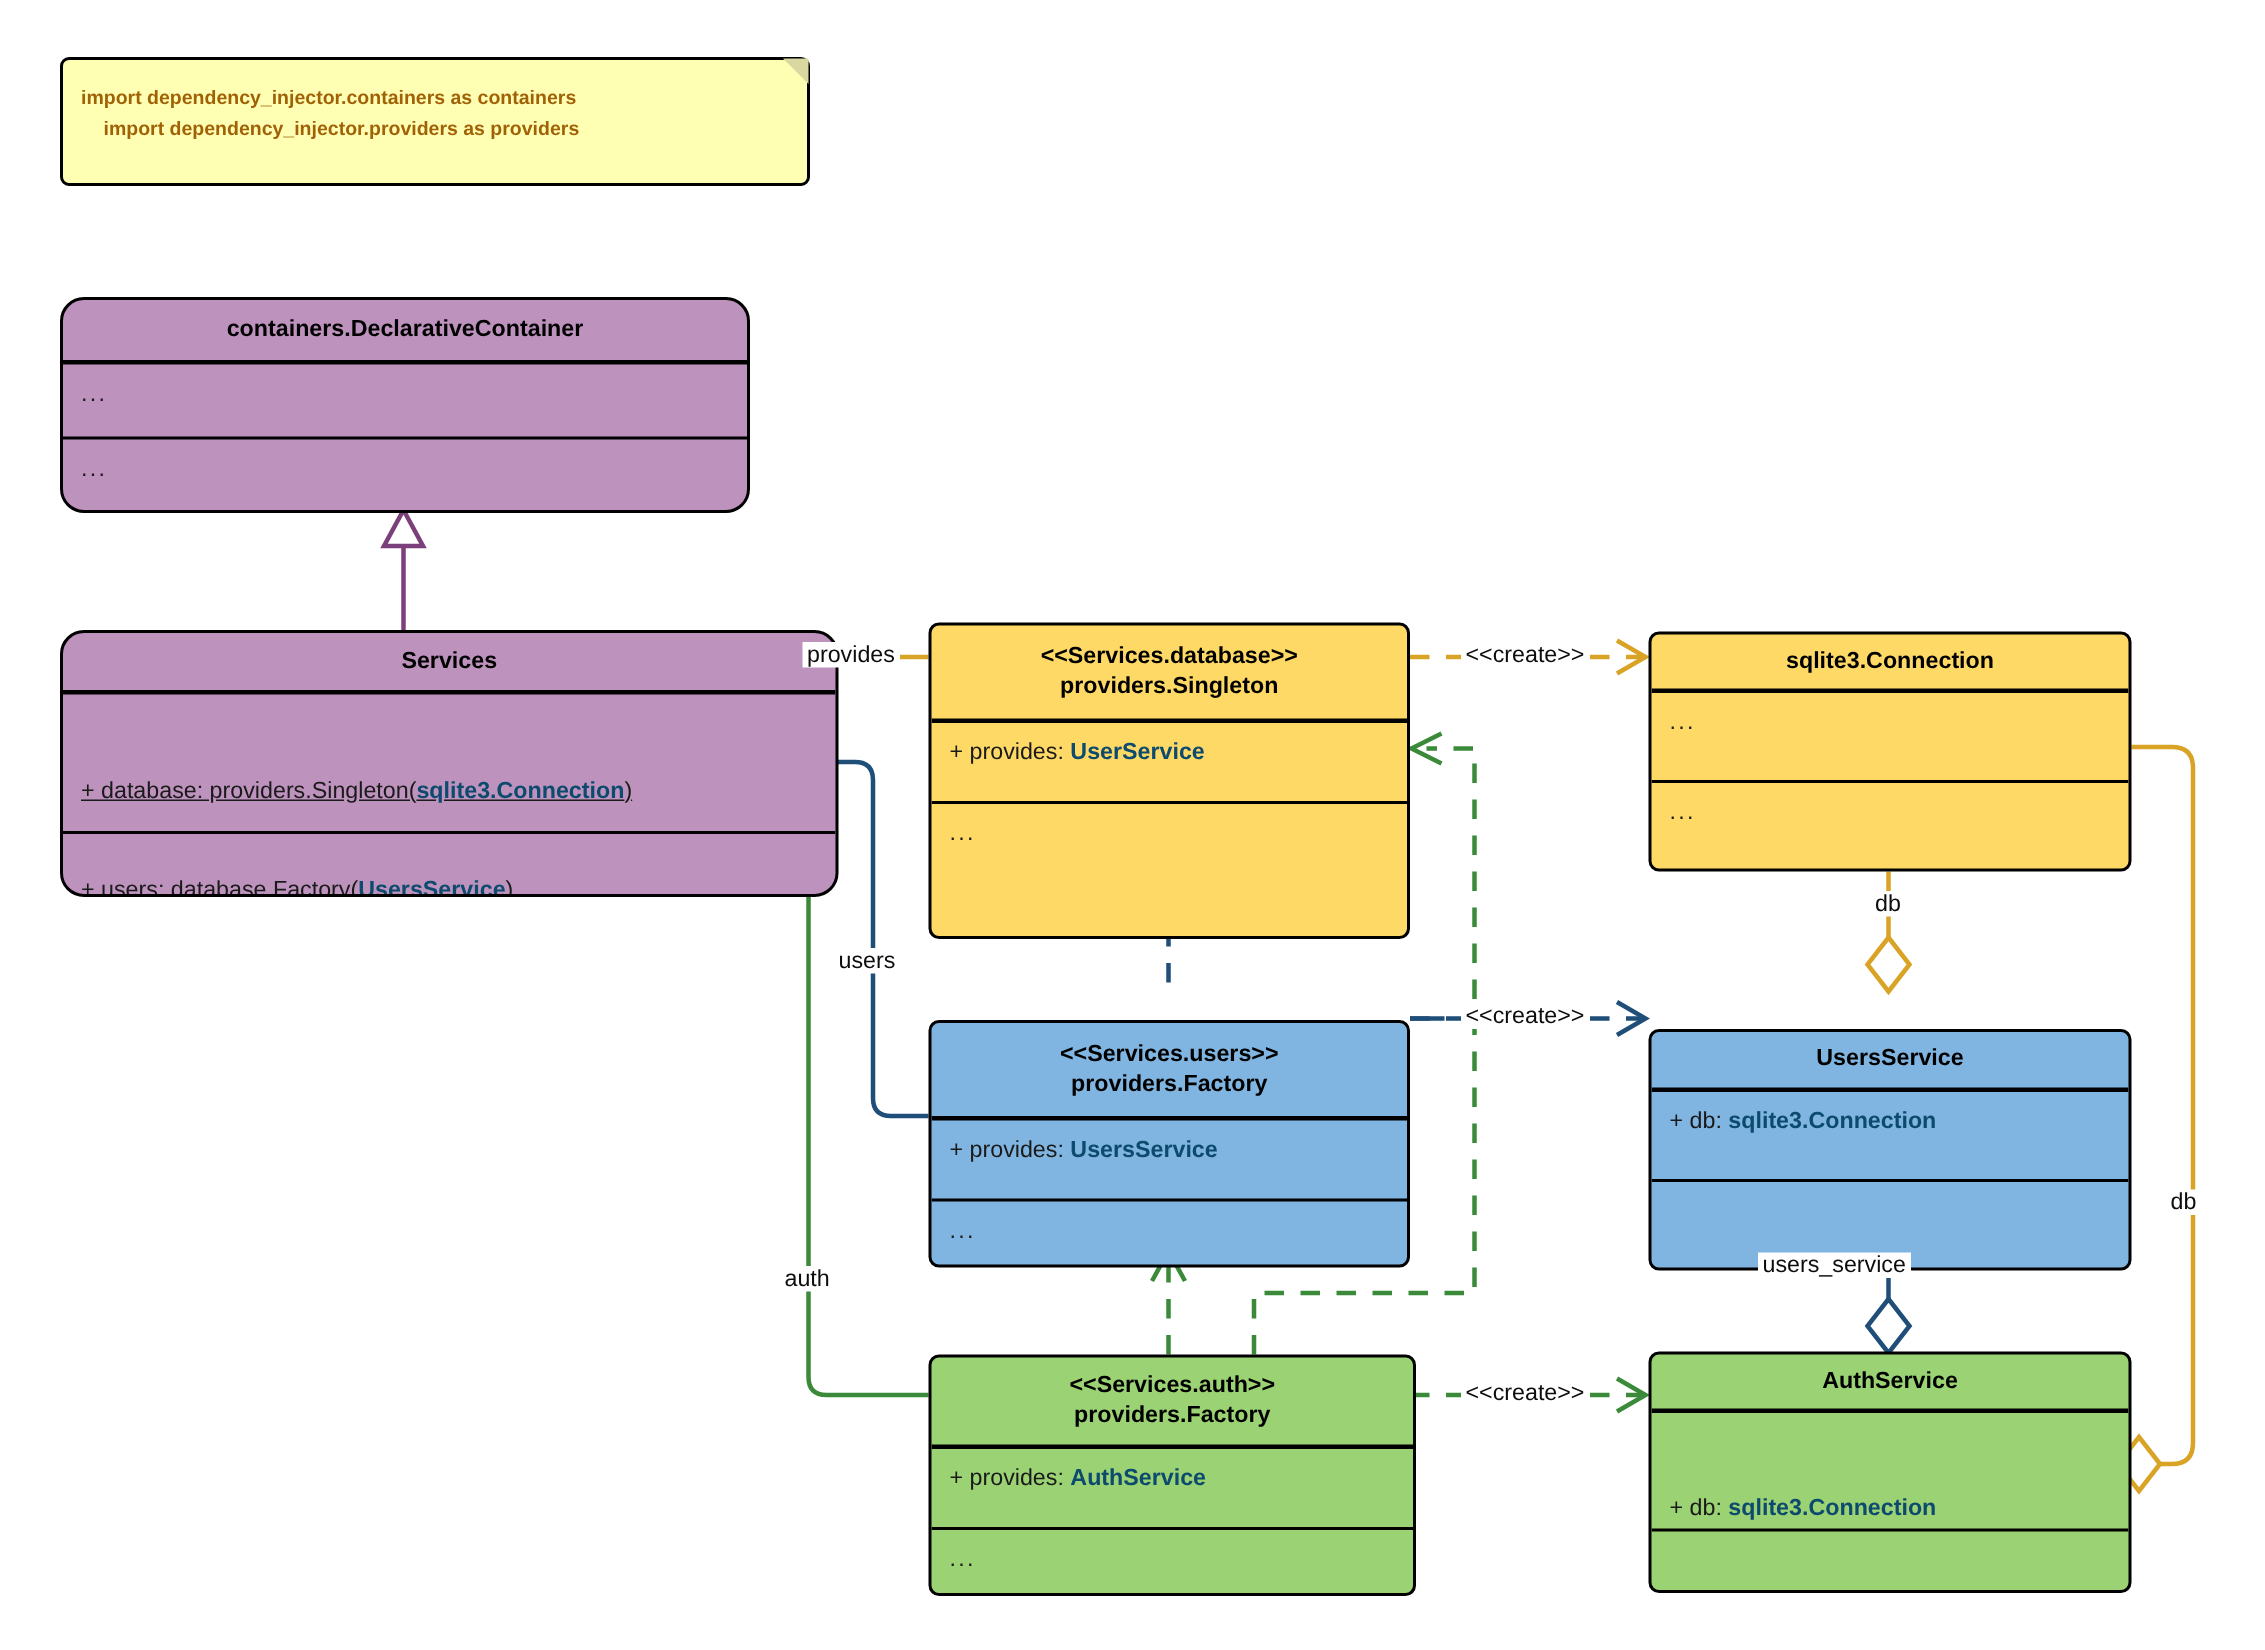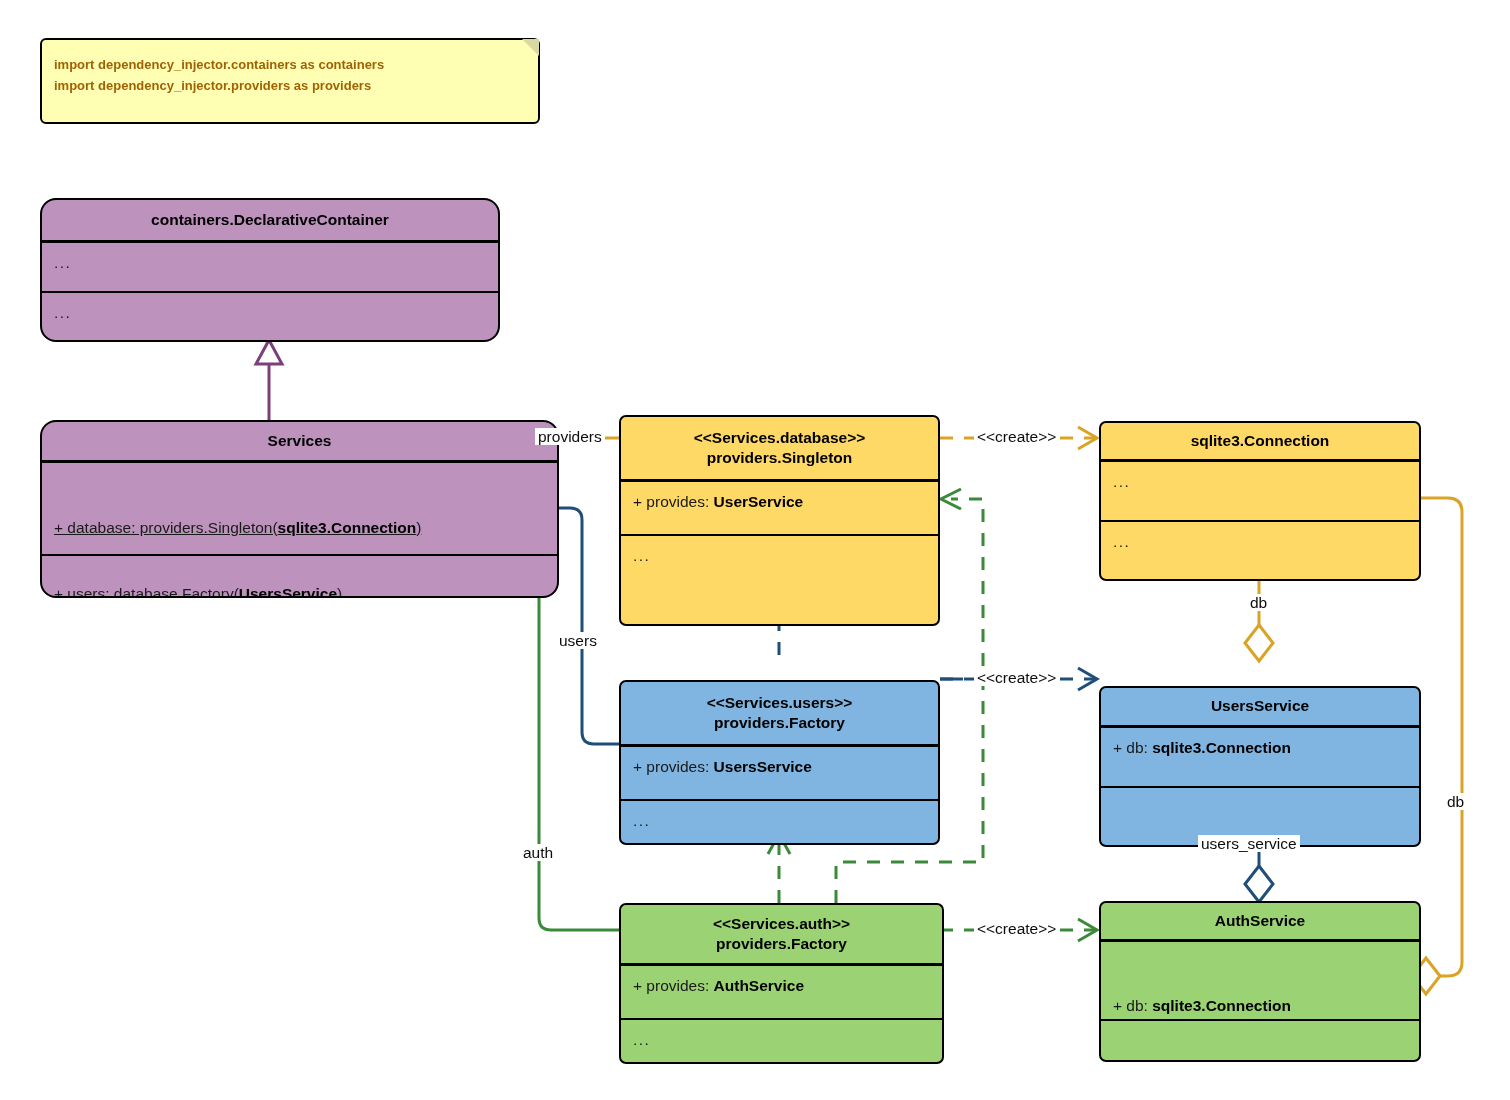--- a/index.html
+++ b/index.html
@@ -49,21 +49,21 @@
     background: #000;
   }
   .umlbox .cmp {
     box-sizing: border-box;
     font-size: 15.5px;
     color: #1a1a1a;
     padding: 9px 12px 0 12px;
     line-height: 1.42;
     white-space: pre;
   }
-  .umlbox .cmp b { color: #000000; }
+  .umlbox .cmp b { color: #0c4a6e; }
   .dots { color: #3d3d3d; letter-spacing: 1.5px; font-size: 15px; }
 
   
   .c-purple { background: #bd92bd; border-radius: 16px; }
   .c-yellow { background: #ffd966; }
   .c-blue   { background: #7fb5e0; margin-top: 25px; }
   .c-green  { background: #9bd273; }
 
   
   #note {
@@ -174,21 +174,21 @@
 
     <g>
       <path d="M 1421 498 L 1448 498 Q 1462 498 1462 512 L 1462 962 Q 1462 976 1448 976 L 1440 976" fill="none" stroke="#d9a326" stroke-width="3"></path>
       <polygon points="1440,976 1426,958 1412,976 1426,994" fill="#ffffff" stroke="#d9a326" stroke-width="3"></polygon>
     </g>
   </svg>
 
   <div id="note" style="left:40px; top:38px; width:500px; height:86px;">
     <div class="fold"></div>
     <div class="notetext">import dependency_injector.containers as containers</div>
-    <div class="notetext" style="padding-top:2px;">import dependency_injector.providers as providers</div>
+    <div class="notetext" style="padding-top:2px;margin-left:15px;">import dependency_injector.providers as providers</div>
   </div>
 
   <div class="umlbox c-purple" style="left:40px; top:198px; width:460px; height:144px;">
     <div class="hdr" style="height:40px;">containers.DeclarativeContainer</div>
     <div class="sep"></div>
     <div class="cmp dots" style="height:48px;">...</div>
     <div class="sep"></div>
     <div class="cmp dots" style="height:48px;">...</div>
   </div>
 
@@ -257,25 +257,25 @@
     <div class="hdr" style="height:36px;">AuthService</div>
     <div class="sep"></div>
     <div class="cmp" style="height:77px;">
       <div><span>+ db: </span><b>sqlite3.Connection</b></div>
       <div></div>
     </div>
     <div class="sep"></div>
     <div class="cmp" style="height:40px;"></div>
   </div>
 
-  <div class="edgelabel" style="left:535px; top:428px;">providers</div>
+  <div class="edgelabel" style="left:535px; top:428px;">provides</div>
   <div class="edgelabel" style="left:556px; top:632px;">users</div>
   <div class="edgelabel" style="left:520px; top:844px;">auth</div>
 
   <div class="edgelabel" style="left:974px; top:428px;">&lt;&lt;create&gt;&gt;</div>
   <div class="edgelabel" style="left:974px; top:669px;">&lt;&lt;create&gt;&gt;</div>
   <div class="edgelabel" style="left:974px; top:920px;">&lt;&lt;create&gt;&gt;</div>
 
   <div class="edgelabel" style="left:1247px; top:594px;">db</div>
-  <div class="edgelabel" style="left:1198px; top:835px;">users_service</div>
+  <div class="edgelabel" style="left:1172px; top:835px;">users_service</div>
   <div class="edgelabel" style="left:1444px; top:793px;">db</div>
 
 </div>
 
 </body></html>

